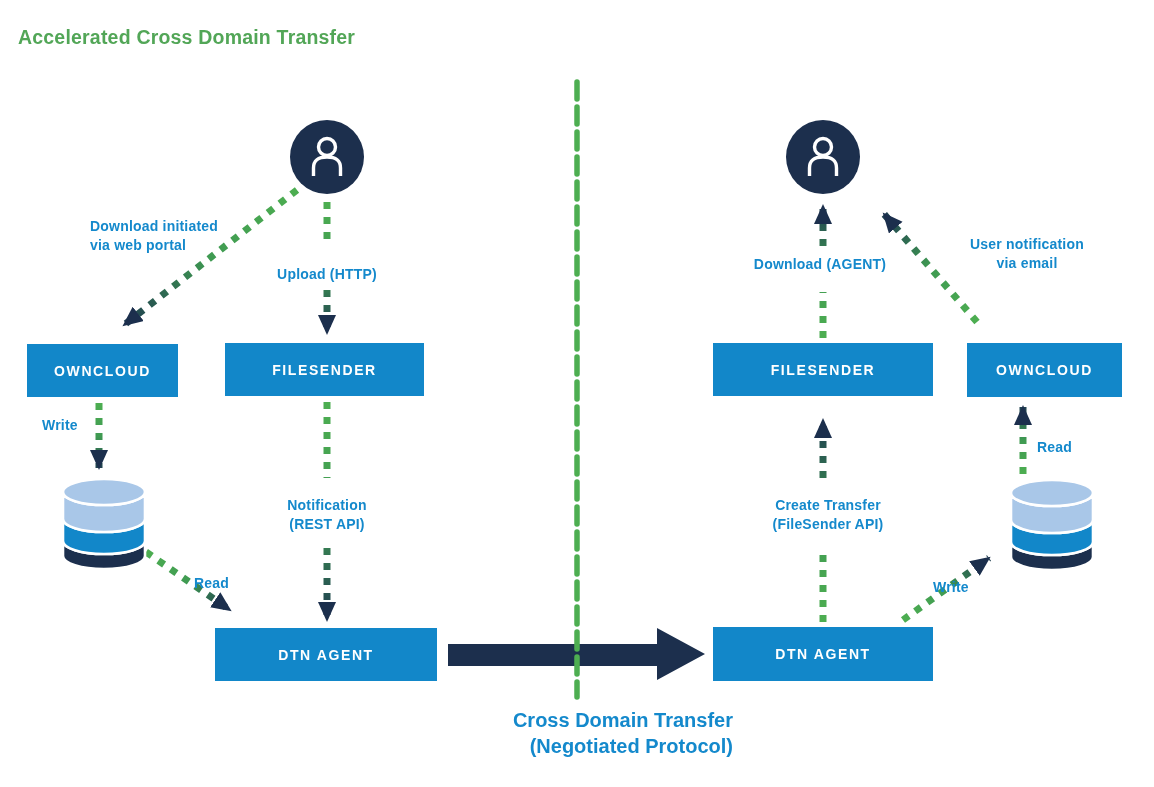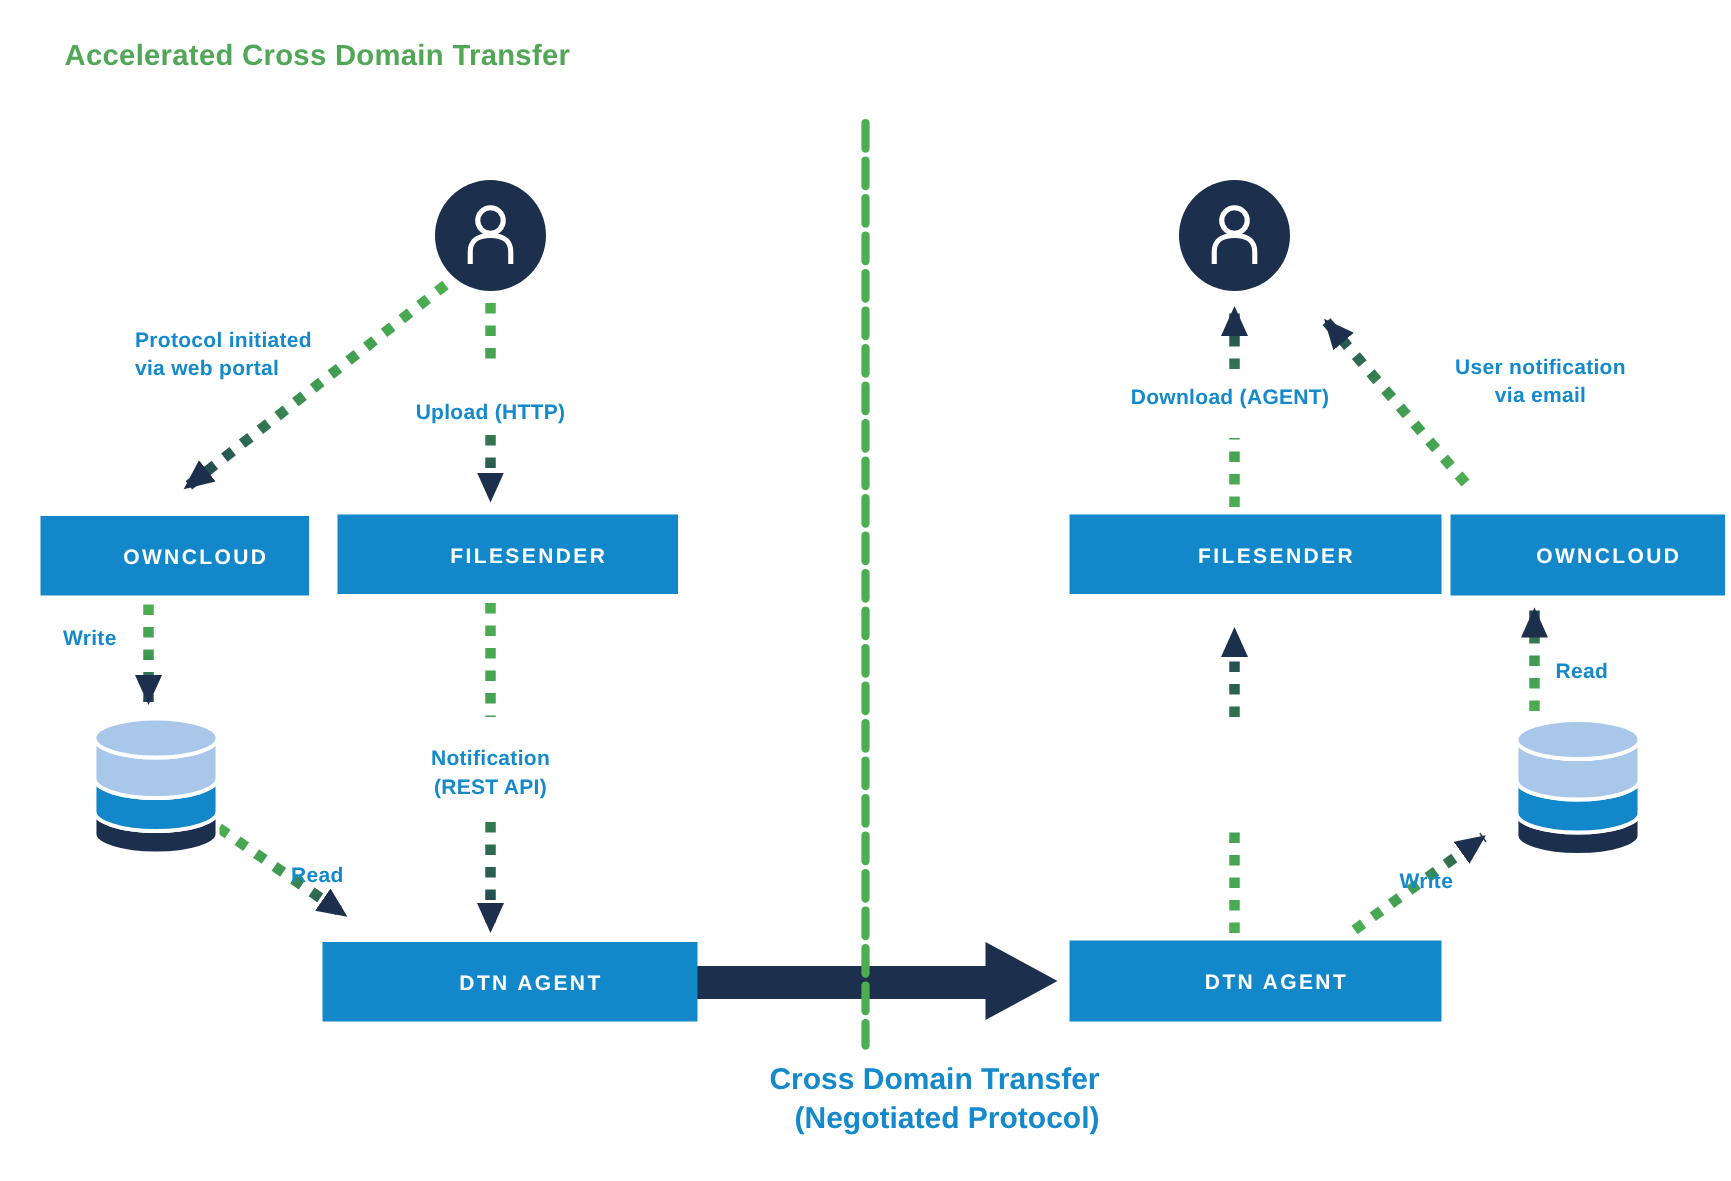--- a/index.html
+++ b/index.html
@@ -1,23 +1,23 @@
 <!DOCTYPE html>
 <html><head>
 <meta charset="utf-8">
 <style>
   html,body{margin:0;padding:0;background:#ffffff;}
   .canvas{position:relative;width:1154px;height:787px;background:#ffffff;overflow:hidden;
           font-family:"Liberation Sans",sans-serif;}
   .gfx{position:absolute;left:0;top:0;}
-  .title{position:absolute;left:43px;top:26px;font-size:19.5px;font-weight:bold;
+  .title{position:absolute;left:18px;top:26px;font-size:19.5px;font-weight:bold;
          color:#52A657;letter-spacing:0.2px;}
   .box{position:absolute;background:#1287C9;color:#ffffff;display:flex;align-items:center;
        justify-content:center;font-weight:bold;font-size:14px;letter-spacing:1.6px;
-       text-transform:uppercase;padding-left:28px;}
+       text-transform:uppercase;}
   .lbl{position:absolute;color:#1489CC;font-weight:bold;font-size:14px;line-height:19px;
        letter-spacing:0.2px;white-space:nowrap;}
   .center{text-align:center;}
   .caption{position:absolute;left:433px;top:707px;width:300px;text-align:right;
            color:#1489CC;font-weight:bold;font-size:20px;line-height:26px;}
 </style>
 </head>
 <body>
 
 <div class="canvas">
@@ -130,36 +130,40 @@
 
   <div class="box" style="left:27px;top:344px;width:151px;height:53px;">OWNCLOUD</div>
   <div class="box" style="left:225px;top:343px;width:199px;height:53px;">FILESENDER</div>
   <div class="box" style="left:215px;top:628px;width:222px;height:53px;">DTN AGENT</div>
 
   <div class="box" style="left:713px;top:343px;width:220px;height:53px;">FILESENDER</div>
   <div class="box" style="left:967px;top:343px;width:155px;height:54px;">OWNCLOUD</div>
   <div class="box" style="left:713px;top:627px;width:220px;height:54px;">DTN AGENT</div>
 
   <div class="lbl" style="left:90px;top:217px;">
-    <div>Protocol initiated</div>
+    <div>Download initiated</div>
     <div>via web portal</div>
   </div>
   <div class="lbl center" style="left:252px;top:265px;width:150px;">Upload (HTTP)</div>
   <div class="lbl" style="left:42px;top:416px;">Write</div>
   <div class="lbl" style="left:194px;top:574px;">Read</div>
   <div class="lbl center" style="left:252px;top:496px;width:150px;">
     <div>Notification</div>
     <div>(REST API)</div>
   </div>
 
   <div class="lbl center" style="left:740px;top:255px;width:160px;">Download (AGENT)</div>
   <div class="lbl center" style="left:947px;top:235px;width:160px;">
     <div>User notification</div>
     <div>via email</div>
   </div>
+  <div class="lbl center" style="left:748px;top:496px;width:160px;">
+    <div>Create Transfer</div>
+    <div>(FileSender API)</div>
+  </div>
   <div class="lbl" style="left:933px;top:578px;">Write</div>
   <div class="lbl" style="left:1037px;top:438px;">Read</div>
 
   <div class="caption">
     <div>Cross Domain Transfer</div>
     <div>(Negotiated Protocol)</div>
   </div>
 
 </div>
 

